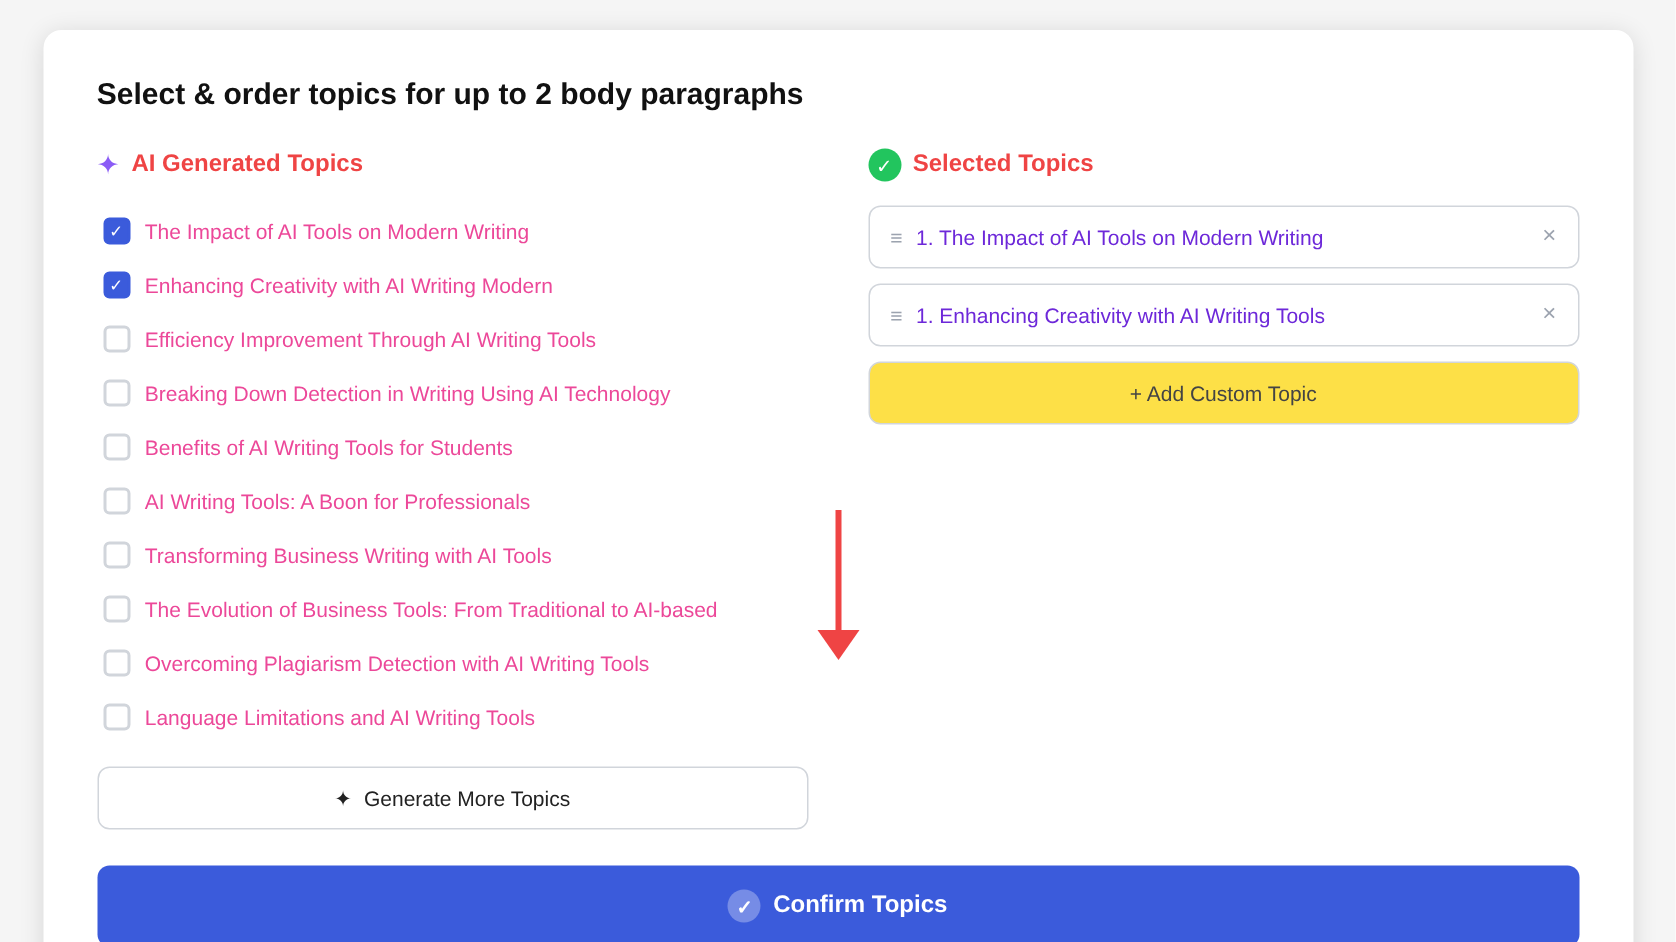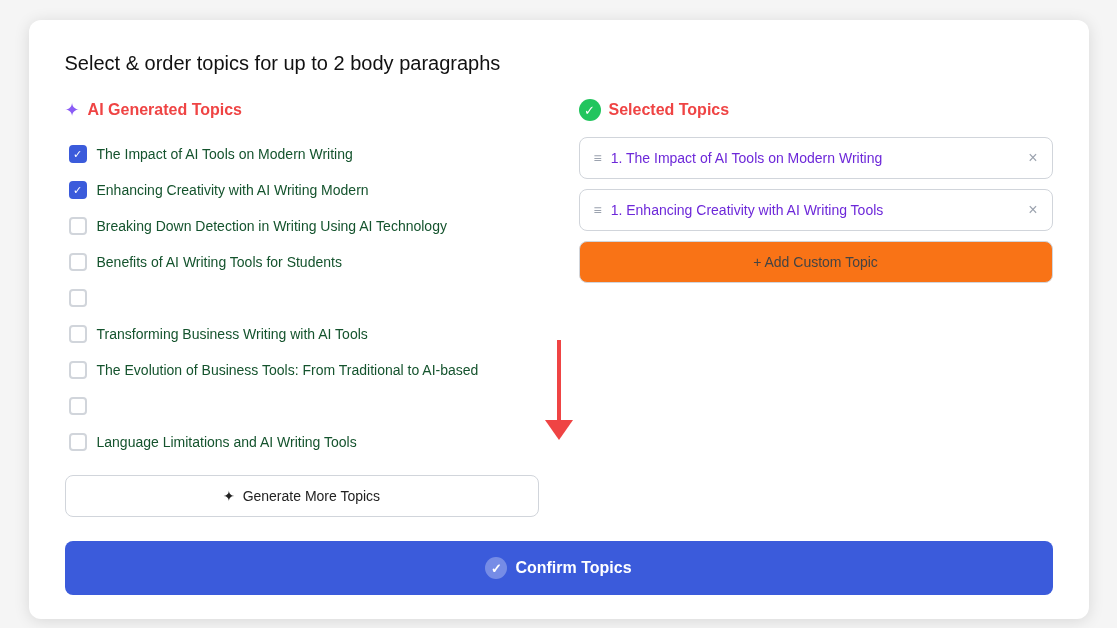--- a/index.html
+++ b/index.html
@@ -18,21 +18,21 @@
       box-shadow: 0 2px 16px rgba(0,0,0,0.12);
       width: 1060px;
       min-height: 590px;
       padding: 32px 36px 24px;
       position: relative;
       display: flex;
       flex-direction: column;
     }
     .page-title {
       font-size: 20px;
-      font-weight: 400;
+      font-weight: 700;
       color: #111;
       margin-bottom: 24px;
     }
     .columns {
       display: flex;
       gap: 40px;
       flex: 1;
     }
     .left-col {
       flex: 1;
@@ -95,21 +95,21 @@
       justify-content: center;
     }
     .checkbox.checked {
       background: #3b5bdb;
       border-color: #3b5bdb;
       color: white;
       font-size: 11px;
     }
     .topic-text {
       font-size: 14px;
-      color: #14532d;
+      color: #ec4899;
     }
     .generate-btn {
       margin-top: 16px;
       border: 1.5px solid #d1d5db;
       background: #fff;
       border-radius: 8px;
       padding: 12px;
       display: flex;
       align-items: center;
       justify-content: center;
@@ -148,21 +148,21 @@
       color: #9ca3af;
       cursor: pointer;
       font-size: 16px;
       flex-shrink: 0;
       background: none;
       border: none;
       line-height: 1;
     }
     .add-custom-btn {
       border: 1.5px solid #d1d5db;
-      background: #f97316;
+      background: #fde047;
       border-radius: 8px;
       padding: 12px;
       display: flex;
       align-items: center;
       justify-content: center;
       gap: 6px;
       cursor: pointer;
       font-size: 14px;
       color: #444;
       font-weight: 500;
@@ -236,39 +236,45 @@
           <div class="topic-item">
             <div class="checkbox checked">✓</div>
             <span class="topic-text">The Impact of AI Tools on Modern Writing</span>
           </div>
           <div class="topic-item">
             <div class="checkbox checked">✓</div>
             <span class="topic-text">Enhancing Creativity with AI Writing Modern</span>
           </div>
           <div class="topic-item">
             <div class="checkbox"></div>
+            <span class="topic-text">Efficiency Improvement Through AI Writing Tools</span>
+          </div>
+          <div class="topic-item">
+            <div class="checkbox"></div>
             <span class="topic-text">Breaking Down Detection in Writing Using AI Technology</span>
           </div>
           <div class="topic-item">
             <div class="checkbox"></div>
             <span class="topic-text">Benefits of AI Writing Tools for Students</span>
           </div>
           <div class="topic-item">
             <div class="checkbox"></div>
+            <span class="topic-text">AI Writing Tools: A Boon for Professionals</span>
           </div>
           <div class="topic-item">
             <div class="checkbox"></div>
             <span class="topic-text">Transforming Business Writing with AI Tools</span>
           </div>
           <div class="topic-item">
             <div class="checkbox"></div>
             <span class="topic-text">The Evolution of Business Tools: From Traditional to AI-based</span>
           </div>
           <div class="topic-item">
             <div class="checkbox"></div>
+            <span class="topic-text">Overcoming Plagiarism Detection with AI Writing Tools</span>
           </div>
           <div class="topic-item">
             <div class="checkbox"></div>
             <span class="topic-text">Language Limitations and AI Writing Tools</span>
           </div>
         </div>
 
       <button class="generate-btn">
         <span>✦</span>
         <span>Generate More Topics</span>

